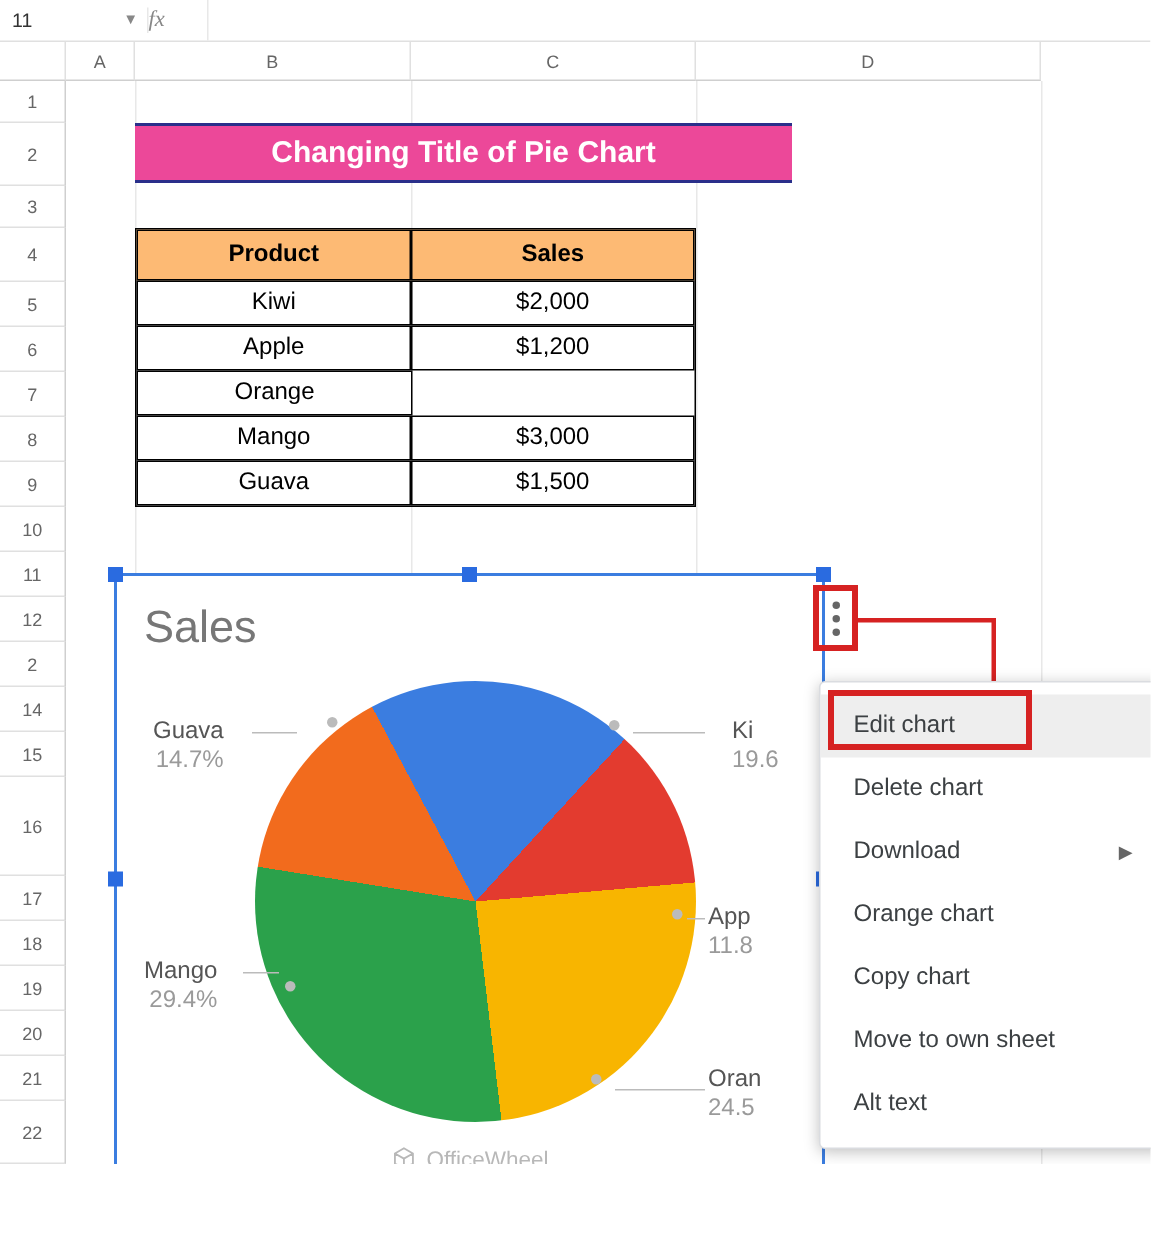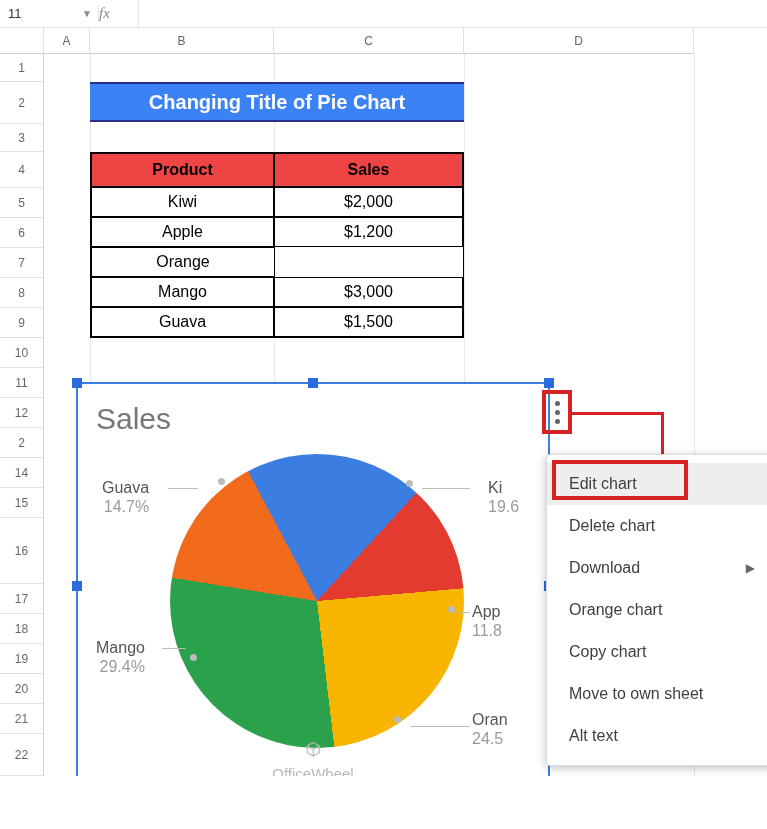--- a/index.html
+++ b/index.html
@@ -74,22 +74,22 @@
     .h5,.h6,.h7,.h8,.h9{height:30px}
     .h10,.h11,.h12,.h13,.h14,.h15{height:30px}
     .h16{height:66px}
     .h17,.h18,.h19,.h20,.h21{height:30px}
     .h22{height:42px}
 
     
     .title-banner {
       position:absolute;
       left:46px; top:28px;
-      width:374px; height:40px;
-      background:#3b82f6;
+      width:438px; height:40px;
+      background:#ec4899;
       color:#fff;
       display:flex;align-items:center;justify-content:center;
       font-size:20px; font-weight:bold;
       border-top:2px solid #2a2f8a;
       border-bottom:2px solid #2a2f8a;
     }
 
     
     .data-table {
       position:absolute;
@@ -97,21 +97,21 @@
       width:374px;
       border:1px solid #000;
       font-size:16px;
     }
     .data-table .row { display:flex; }
     .data-table .cell {
       border:1px solid #000;
       display:flex;align-items:center;justify-content:center;
       height:30px;
     }
-    .data-table .hdr .cell { height:34px; background:#ef4444; font-weight:bold; }
+    .data-table .hdr .cell { height:34px; background:#fdba74; font-weight:bold; }
     .data-table .c1{width:184px}
     .data-table .c2{width:190px}
 
     
     .chart-box {
       position:absolute;
       left:32px; top:328px;
       width:474px; height:408px;
       border:2px solid #3b7de0;
       background:#fff;
@@ -155,21 +155,21 @@
     .lbl-guava{left:-68px;top:24px;text-align:right}
     .lbl-kiwi{left:318px;top:24px}
     .lbl-apple{left:302px;top:148px}
     .lbl-orange{left:302px;top:256px}
     .lbl-mango{left:-74px;top:184px;text-align:right}
     .leader{position:absolute;background:#bbb;height:1px}
     .dot{position:absolute;width:7px;height:7px;background:#bbb;border-radius:50%}
 
     .watermark{
       position:absolute;left:50%;bottom:6px;transform:translateX(-50%);
-      color:#b8b8b8;font-size:15px;display:flex;align-items:center;gap:6px;flex-direction:column;
+      color:#b8b8b8;font-size:15px;display:flex;align-items:center;gap:6px;
     }
 
     
     .kebab-btn{
       position:absolute;right:-24px;top:6px;
       width:30px;height:44px;display:flex;align-items:center;justify-content:center;
       border:4px solid #d62222;
     }
     .kebab-dots{display:flex;flex-direction:column;gap:4px}
     .kebab-dots span{width:5px;height:5px;background:#666;border-radius:50%}

